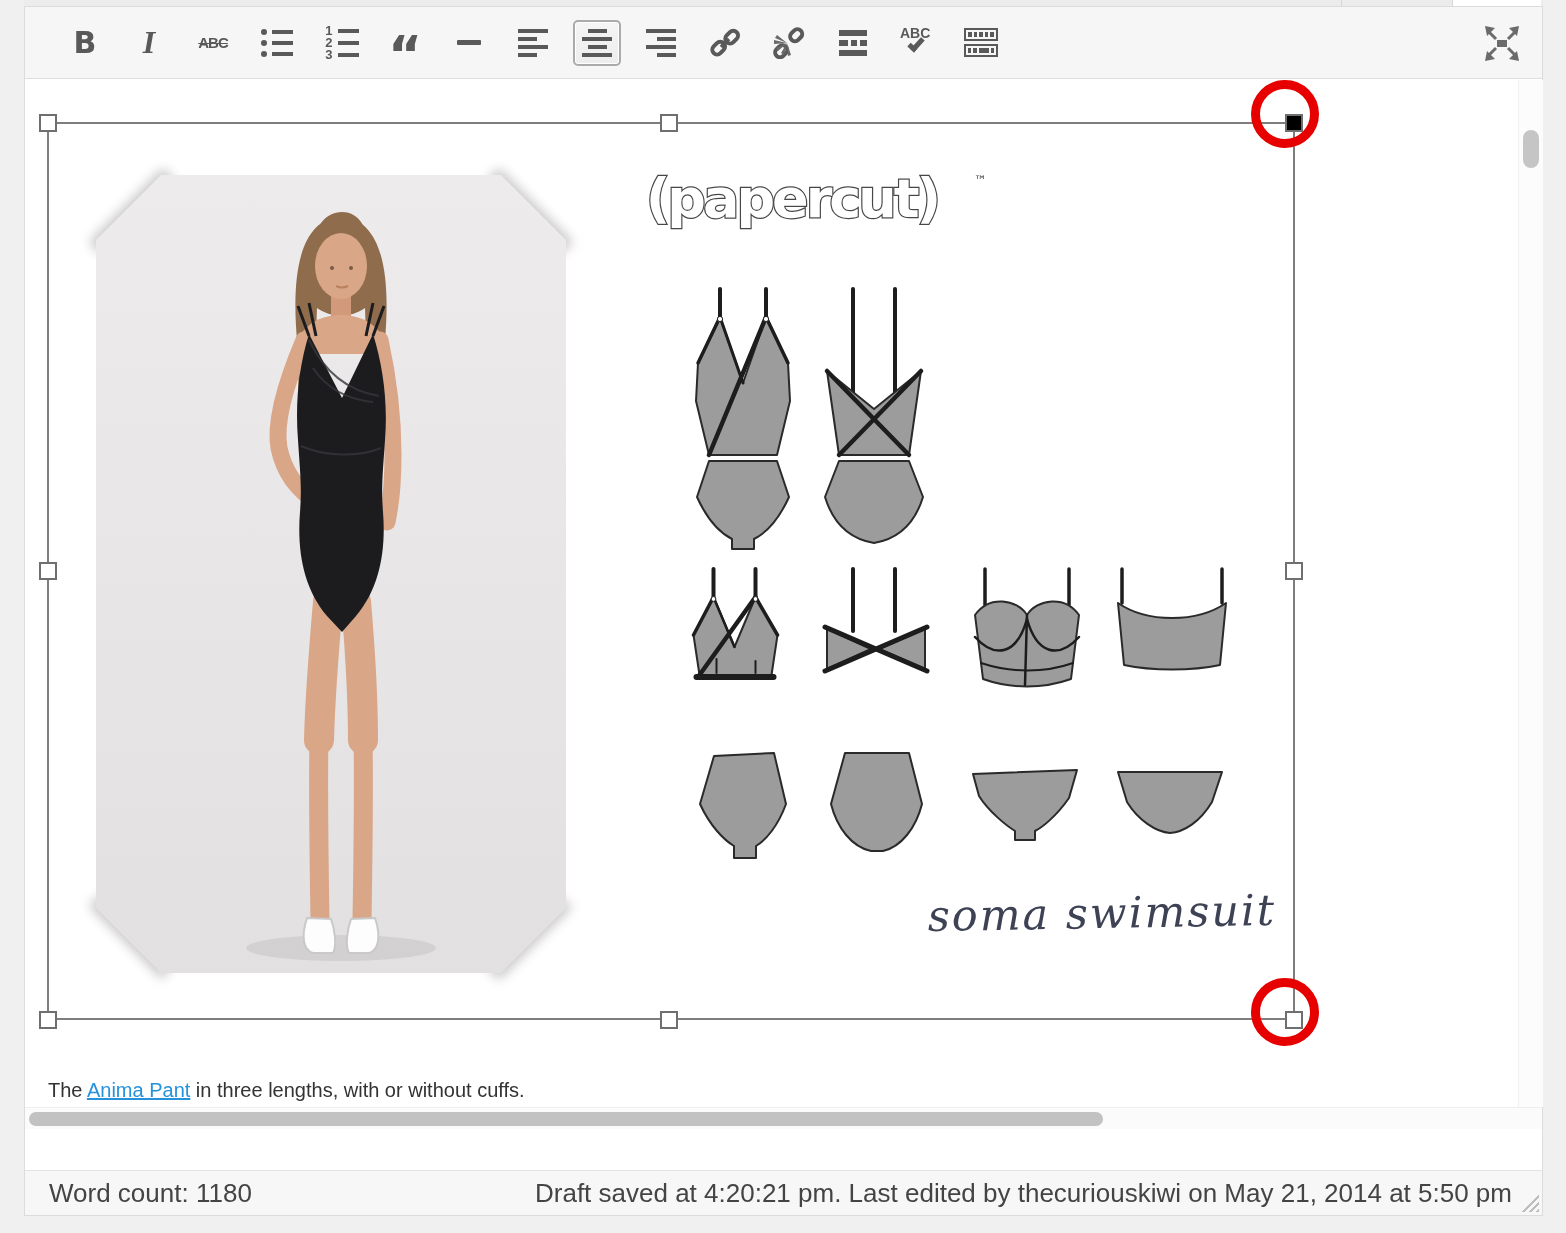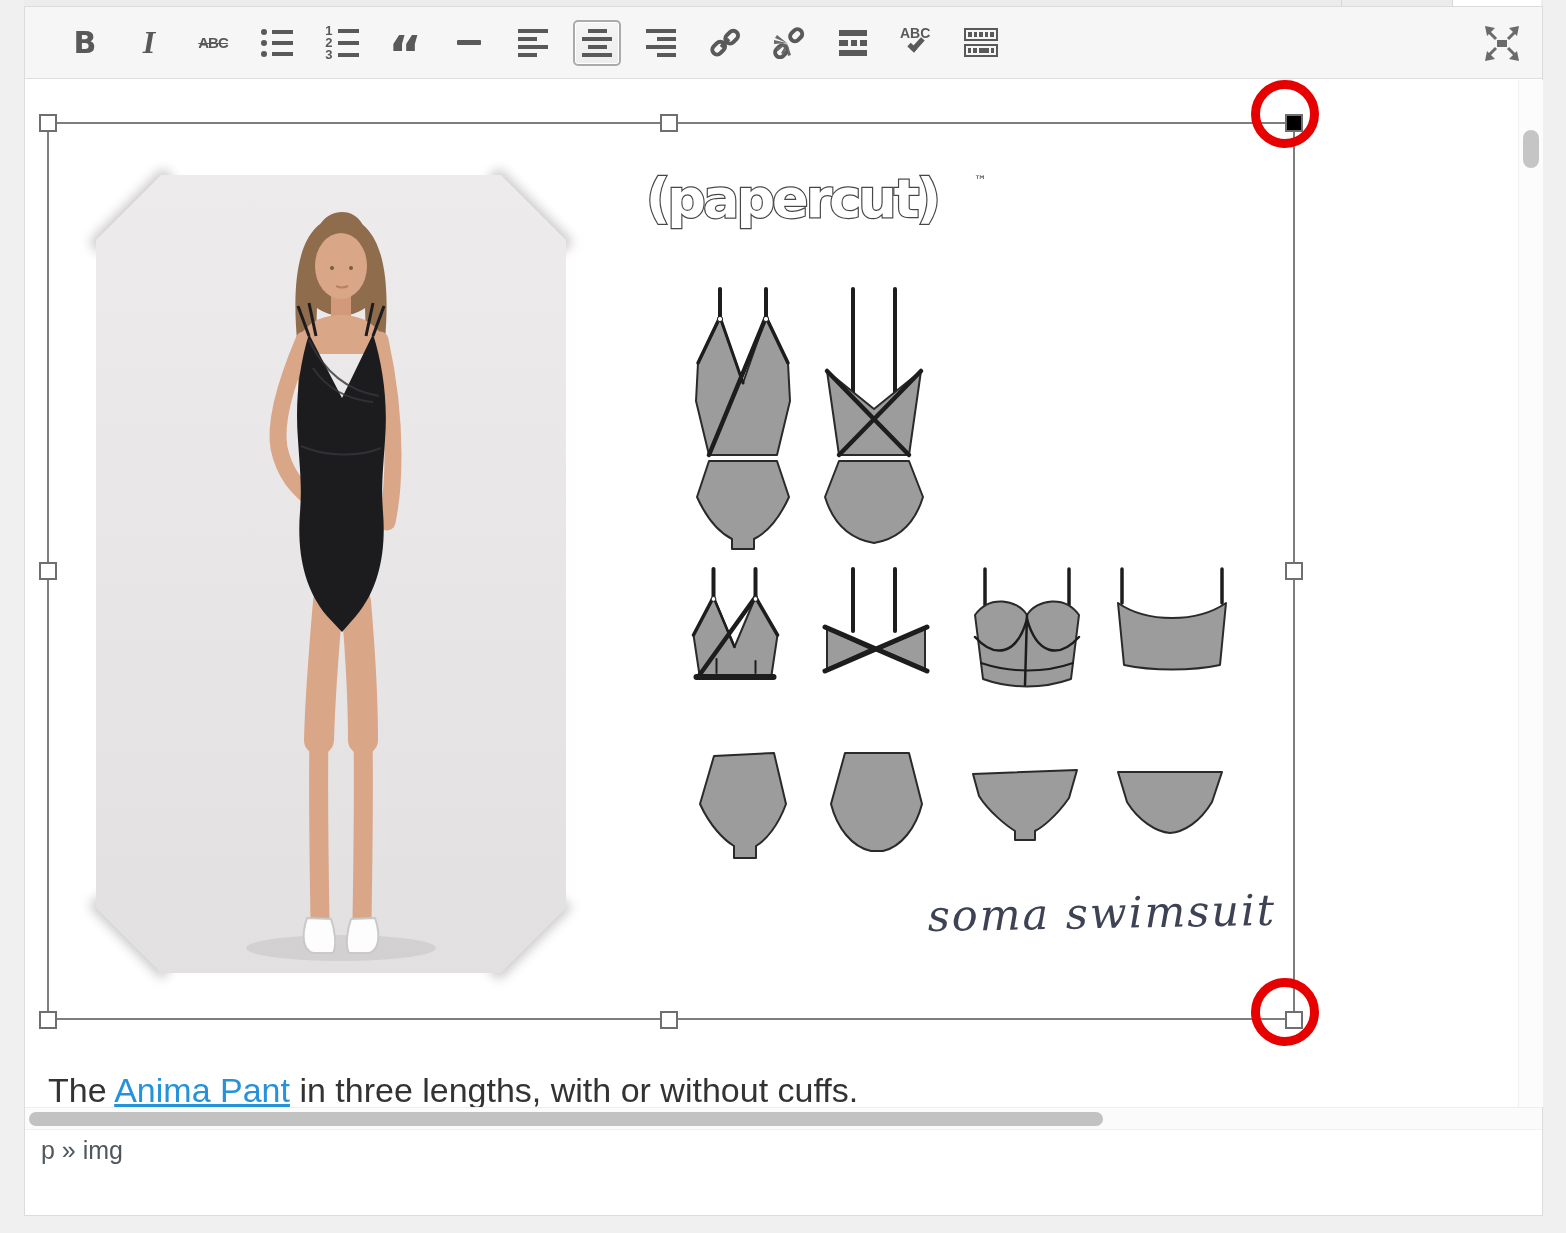--- a/index.html
+++ b/index.html
@@ -67,21 +67,21 @@
   .anno-circle { position:absolute; width:68px; height:68px; border:9px solid #e60000; border-radius:50%; z-index:7; }
 
   
   .photo { position:absolute; left:35px; top:60px; width:540px; height:868px; }
   .logo-box { position:absolute; left:580px; top:85px; width:390px; height:72px; }
   .flat { position:absolute; }
   .script-caption { position:absolute; left:900px; top:808px; width:352px; height:66px;
     font-family:"DejaVu Serif", serif; font-style:italic; font-size:43px; color:#3d4254;
     letter-spacing:2px; text-align:center; transform:rotate(-1deg); }
 
-  .para { position:absolute; left:22px; top:990px; font-size:34px; line-height:40px; color:#333; width:1200px; }
+  .para { position:absolute; left:22px; top:990px; font-size:20px; line-height:40px; color:#333; width:1200px; }
   .para a { text-decoration:underline; }
 
   .vscroll { position:absolute; right:0; top:0; width:25px; height:1027px; background:#fcfcfc; border-left:1px solid #f0f0f0; }
   .vscroll .thumb { position:absolute; left:4px; top:50px; width:16px; height:38px; background:#c5c5c5; border-radius:8px; }
 
   
   .hscroll { position:absolute; left:0; top:1100px; width:1517px; height:22px; background:#fbfbfb; border-top:1px solid #eee; }
   .hscroll .thumb { position:absolute; left:4px; top:4px; width:1074px; height:14px; background:#c2c2c2; border-radius:7px; }
 
   .pathbar { position:absolute; left:0; top:1122px; width:1517px; height:41px; background:#fff;
@@ -454,19 +454,21 @@
 
       <div class="vscroll">
         <div class="thumb"></div>
       </div>
     </div>
 
     <div class="hscroll">
       <div class="thumb"></div>
     </div>
 
-    <div class="pathbar">
-      <span>p » img</span>
+
+    <div class="statusbar">
+      <span class="wc"><span>Word count:</span> <span>1180</span></span>
+      <span class="save">Draft saved at 4:20:21 pm. Last edited by thecuriouskiwi on May 21, 2014 at 5:50 pm</span>
+      <div class="grip"></div>
     </div>
-
 
   </div>
 </div>
 
 </body></html>

